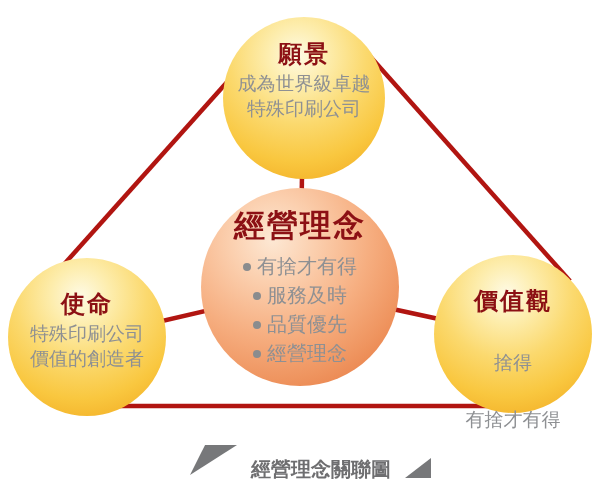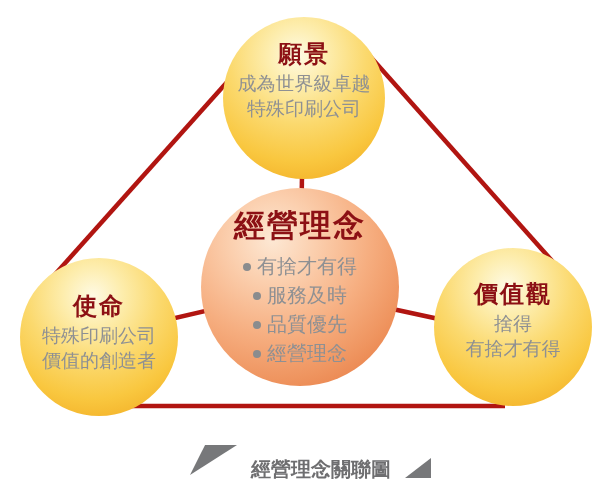--- a/index.html
+++ b/index.html
@@ -19,22 +19,22 @@
   .gold{
     background:radial-gradient(circle at 46% 24%,
       #fefae4 0%, #fdedad 20%, #fbd96e 45%, #f9c73f 70%, #f2ad24 92%, #eda21e 100%);
   }
   .orangeball{
     background:radial-gradient(circle at 36% 26%,
       #fde8d4 0%, #fbcfae 22%, #f6ae80 50%, #ef9560 72%, #e87e46 90%, #e3763c 100%);
   }
   .node-vision{left:223px;top:17px;width:162px;height:162px;padding-top:20px;}
   .node-philosophy{left:201px;top:188px;width:198px;height:198px;padding-top:19px;}
-  .node-mission{left:20px;top:258px;width:158px;height:158px;padding-top:31px;}
-  .node-values{left:434px;top:248px;width:158px;height:158px;padding-top:29px;}
+  .node-mission{left:8px;top:258px;width:158px;height:158px;padding-top:31px;font-family:Liberation Mono, monospace;}
+  .node-values{left:434px;top:255px;width:158px;height:158px;padding-top:29px;gap:32px;}
   .head{
     color:#8c1014;font-weight:700;font-size:24px;line-height:34px;
     letter-spacing:2px;white-space:nowrap;
   }
   .node-philosophy .head{font-size:31px;line-height:36px;}
   .body-line{
     color:#8e9093;font-size:19px;line-height:25px;white-space:nowrap;
   }
   .node-vision .body-line:first-of-type{margin-top:5px;}
   .node-mission .body-line:first-of-type{margin-top:6px;}

